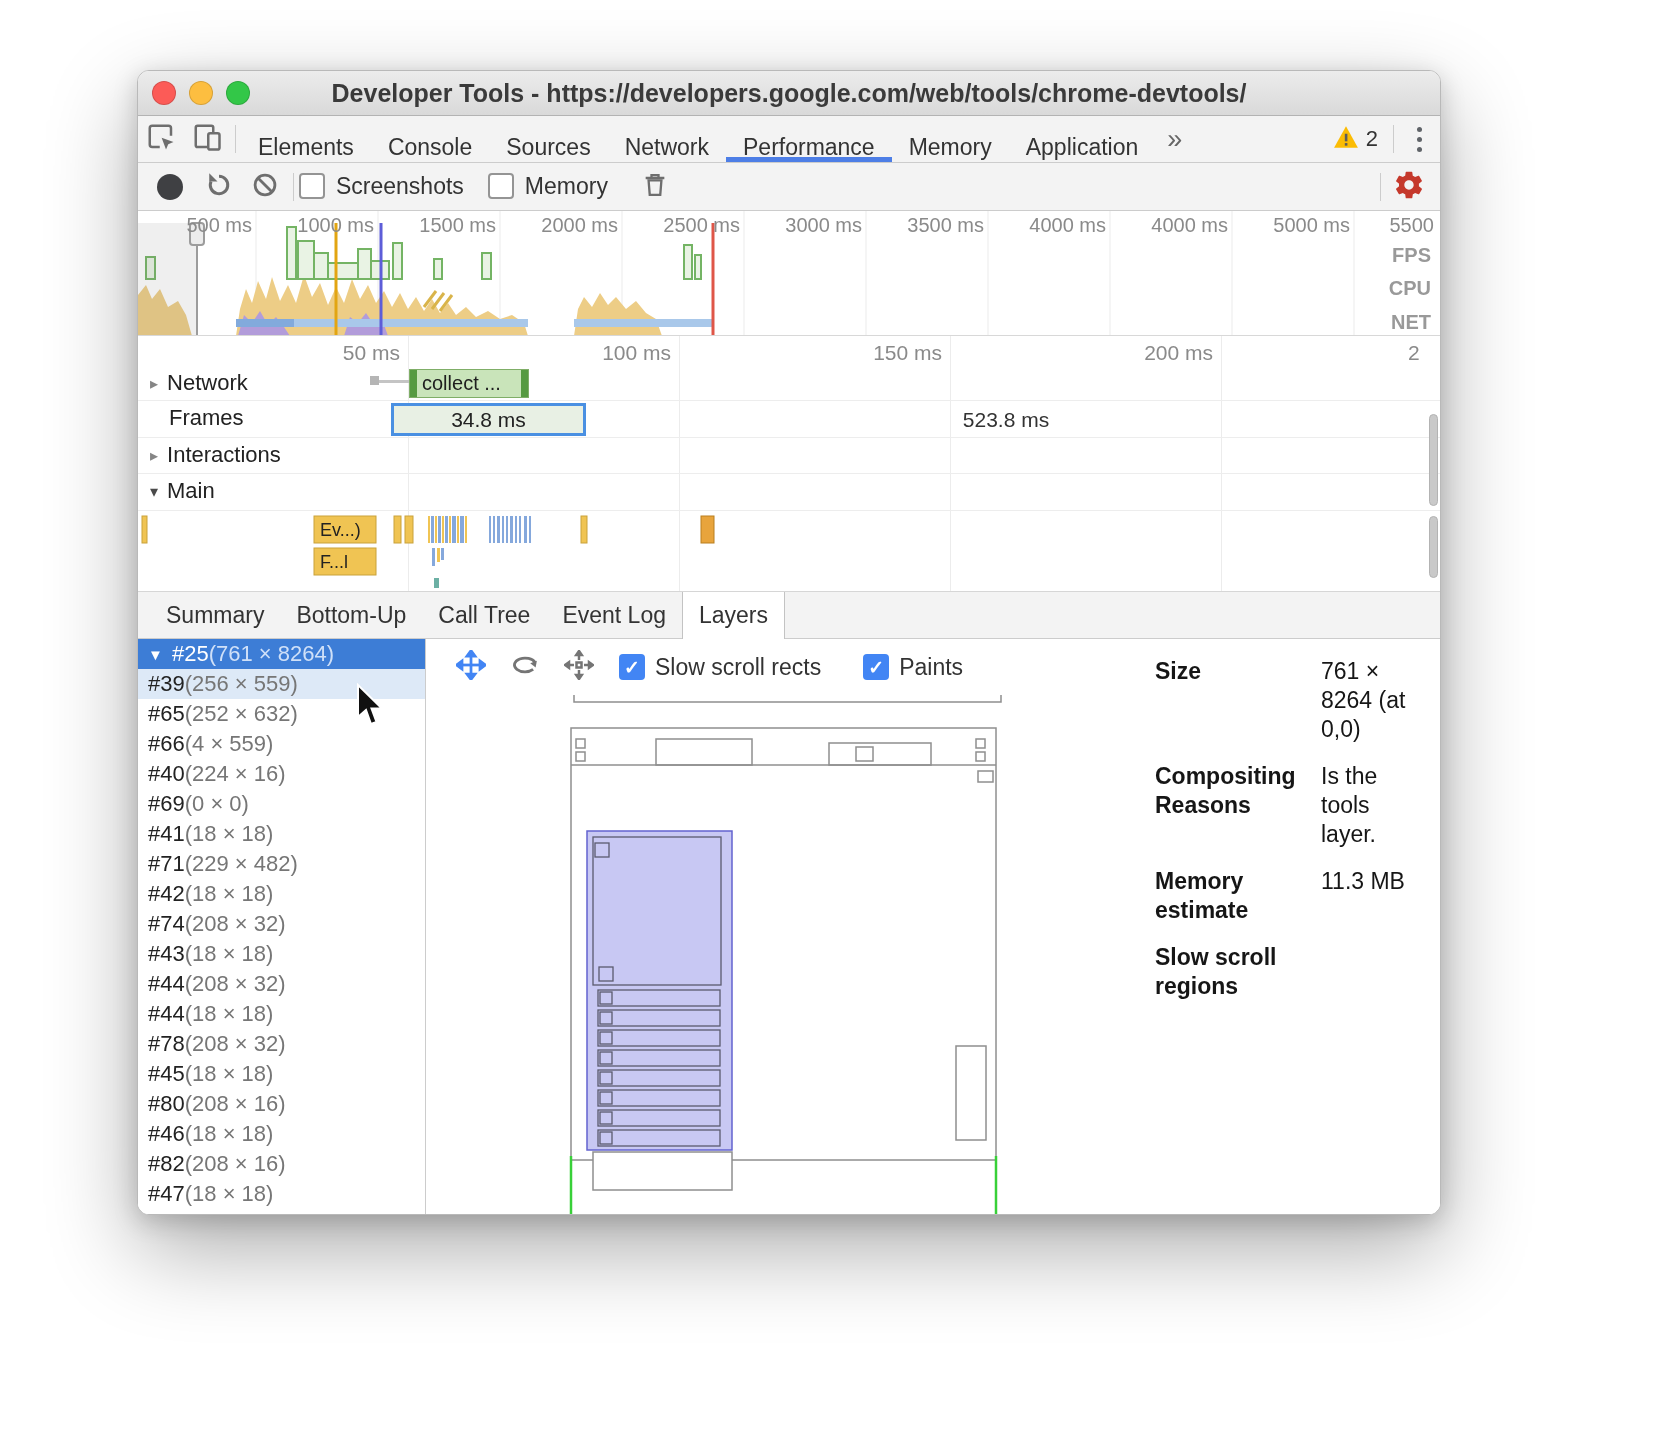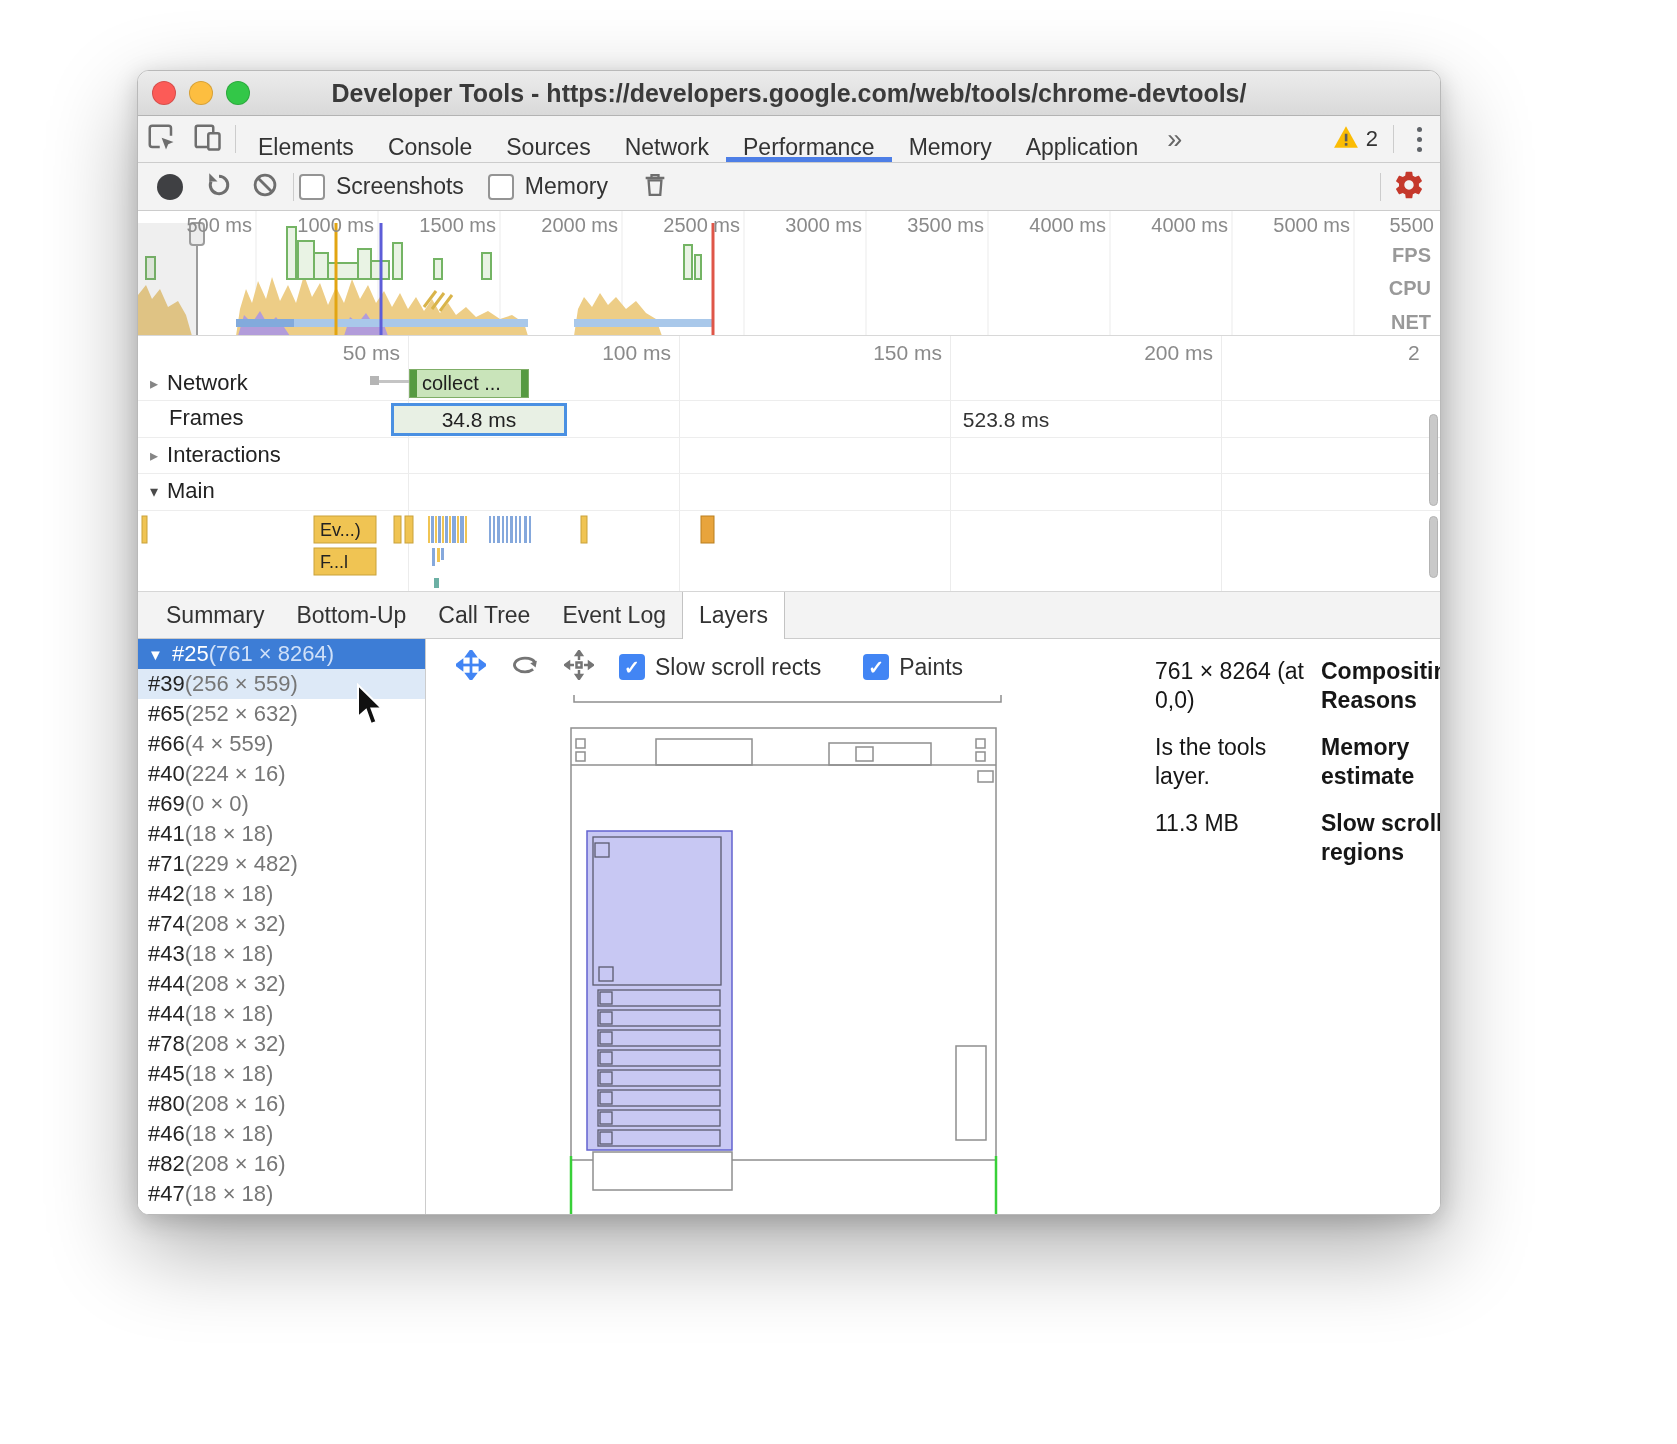--- a/index.html
+++ b/index.html
@@ -27,21 +27,21 @@
   .tab-more{font-size:27px;color:#666;padding:0 12px;flex:0 0 auto}
   .spacer{flex:1}
   .warn-badge{display:flex;align-items:center;gap:7px;padding:0 10px;flex:0 0 auto}
   .warn-count{font-size:22px;color:#333}
   .kebab{display:flex;flex-direction:column;gap:5px;padding:0 18px;flex:0 0 auto}
   .kebab i{width:5px;height:5px;border-radius:50%;background:#5f6368}
   
   .ptoolbar{position:absolute;left:0;top:92px;width:100%;height:48px;background:#f3f3f3;
             border-bottom:1px solid #ccc;display:flex;align-items:center}
   .record-btn{width:26px;height:26px;border-radius:50%;background:#3f4043;margin:0 13px 0 19px;flex:0 0 auto}
-  .cb-group{display:flex;align-items:center;margin-right:24px;flex:0 0 auto}
+  .cb-group{display:flex;margin-right:24px;flex:0 0 auto}
   .cb{width:26px;height:26px;border:2px solid #949494;border-radius:4px;background:#fff;flex:0 0 auto}
   .cb-on{width:26px;height:26px;border-radius:4px;background:#4285f4;color:#fff;display:flex;
          align-items:center;justify-content:center;flex:0 0 auto}
   .cb-on::after{content:"✓";font-size:19px;font-weight:bold}
   .cb-label{font-size:23px;color:#333;margin-left:11px}
   
   .overview{position:absolute;left:0;top:140px;width:100%;height:125px;background:#fff;
             border-bottom:1px solid #d8d8d8;overflow:hidden}
   .ov-tick{position:absolute;top:3px;width:110px;text-align:right;font-size:20px;color:#8a8a8a}
   .ov-lane{position:absolute;right:9px;font-size:20px;font-weight:bold;color:#999}
@@ -55,21 +55,21 @@
           font-size:22px;color:#222}
   .tri{font-size:16px;color:#858585}
   .tri.dark{color:#4a4a4a}
   .netwait-line{position:absolute;left:241px;top:44px;width:30px;height:3px;background:#c4c4c4}
   .netwait-sq{position:absolute;left:232px;top:40px;width:9px;height:9px;background:#b5b5b5}
   .netbar{position:absolute;left:271px;top:33px;width:120px;height:29px;background:#c9e4ba;
           border:1px solid #7fae67;font-size:20px;color:#1e1e1e;line-height:27px;
           padding-left:12px;overflow:hidden;white-space:nowrap}
   .netbar .cap-l{position:absolute;left:0;top:0;bottom:0;width:7px;background:#569a41}
   .netbar .cap-r{position:absolute;right:0;top:0;bottom:0;width:7px;background:#569a41}
-  .frame-sel{position:absolute;left:253px;top:67px;width:176px;height:33px;background:#e8f0e4;
+  .frame-sel{position:absolute;left:253px;top:67px;width:195px;height:33px;background:#e8f0e4;
              border:3px solid #4a90e2;display:flex;align-items:center;justify-content:center;
              font-size:21px;color:#222}
   .frame-next{position:absolute;left:768px;top:67px;width:200px;height:33px;text-align:center;
               line-height:33px;font-size:21px;color:#333}
   .flameviz{position:absolute;left:0;top:175px;right:11px;height:80px;overflow:hidden}
   .scroll-thumb{position:absolute;right:2px;width:9px;border-radius:5px;background:#c9c9c9;
                 border:1px solid #b3b3b3}
   
   .ptabs{position:absolute;left:0;top:520px;width:100%;height:48px;background:#f3f3f3;
          border-top:1px solid #d6d6d6;border-bottom:1px solid #ccc;display:flex;align-items:stretch;
@@ -556,20 +556,21 @@
             <rect x="166" y="457" width="139" height="38" fill="#ffffff" stroke="#8f8f8f" stroke-width="1.5"></rect>
             <rect x="529" y="351" width="30" height="94" fill="none" stroke="#8f8f8f" stroke-width="1.5"></rect>
             <line x1="144" y1="461" x2="144" y2="521" stroke="#38d038" stroke-width="2.5"></line>
             <line x1="569" y1="461" x2="569" y2="521" stroke="#38d038" stroke-width="2.5"></line>
           </svg>
         </div>
       </div>
 
       <div class="pane-right">
         <div class="details">
+          <div class="dlabel">Size</div>
           <div class="dvalue">761 × 8264 (at 0,0)</div>
           <div class="dlabel">Compositing Reasons</div>
           <div class="dvalue">Is the tools layer.</div>
           <div class="dlabel">Memory estimate</div>
           <div class="dvalue">11.3 MB</div>
           <div class="dlabel">Slow scroll regions</div>
           <div class="dvalue"></div>
         </div>
       </div>
     </div>

